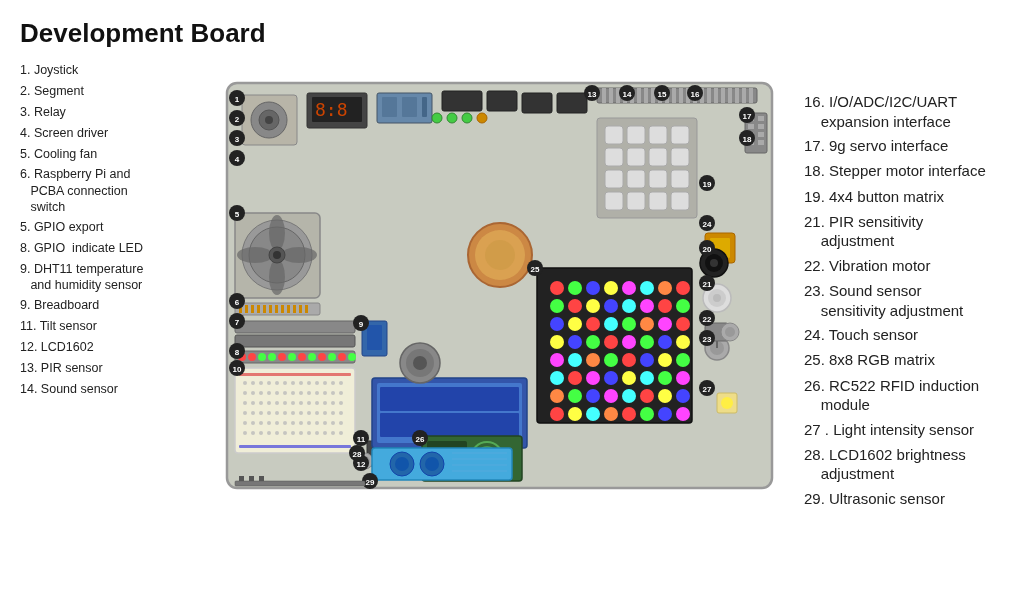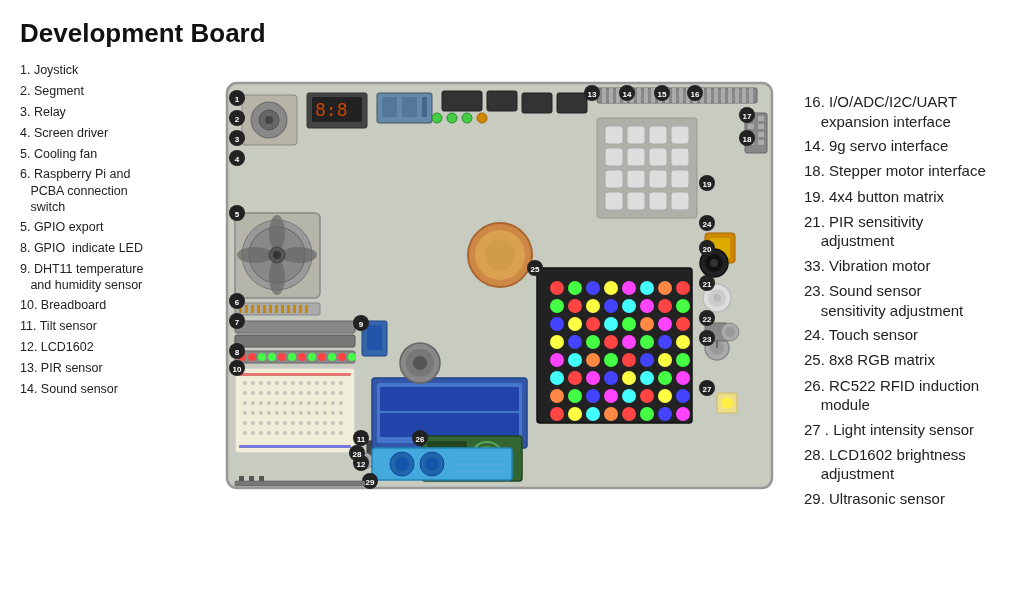--- a/index.html
+++ b/index.html
@@ -79,21 +79,21 @@
     <div class="left-labels">
       <div class="label-item">1. Joystick</div>
       <div class="label-item">2. Segment</div>
       <div class="label-item">3. Relay</div>
       <div class="label-item">4. Screen driver</div>
       <div class="label-item">5. Cooling fan</div>
       <div class="label-item" style="line-height:1.3">6. Raspberry Pi and<br>&nbsp;&nbsp;&nbsp;PCBA connection<br>&nbsp;&nbsp;&nbsp;switch</div>
       <div class="label-item">5. GPIO export</div>
       <div class="label-item">8. GPIO &nbsp;indicate LED</div>
       <div class="label-item" style="line-height:1.3">9. DHT11 temperature<br>&nbsp;&nbsp;&nbsp;and humidity sensor</div>
-      <div class="label-item">10. Breadboard</div>
+      <div class="label-item">9. Breadboard</div>
       <div class="label-item">11. Tilt sensor</div>
       <div class="label-item">12. LCD1602</div>
       <div class="label-item">13. PIR sensor</div>
       <div class="label-item">14. Sound sensor</div>
     </div>
 
     <div class="board-area">
       <svg width="545" height="405" viewBox="0 0 545 405" style="border-radius:10px; overflow:visible;">
 
         <rect x="0" y="0" width="545" height="405" rx="10" ry="10" fill="#c8cbc0" stroke="#999" stroke-width="2.5"></rect>
@@ -536,25 +536,25 @@
 
         <rect x="8" y="398" width="130" height="5" rx="1" fill="#777" stroke="#555" stroke-width="0.5"></rect>
         <rect x="12" y="393" width="5" height="5" fill="#555"></rect>
         <rect x="22" y="393" width="5" height="5" fill="#555"></rect>
         <rect x="32" y="393" width="5" height="5" fill="#555"></rect>
       </svg>
     </div>
 
     <div class="right-labels">
       <div class="label-item" style="line-height:1.3">16. I/O/ADC/I2C/UART<br>&nbsp;&nbsp;&nbsp;&nbsp;expansion interface</div>
-      <div class="label-item">14. 9g servo interface</div>
+      <div class="label-item">17. 9g servo interface</div>
       <div class="label-item">18. Stepper motor interface</div>
       <div class="label-item">19. 4x4 button matrix</div>
       <div class="label-item" style="line-height:1.3">21. PIR sensitivity<br>&nbsp;&nbsp;&nbsp;&nbsp;adjustment</div>
-      <div class="label-item">33. Vibration motor</div>
+      <div class="label-item">22. Vibration motor</div>
       <div class="label-item" style="line-height:1.3">23. Sound sensor<br>&nbsp;&nbsp;&nbsp;&nbsp;sensitivity adjustment</div>
       <div class="label-item">24. Touch sensor</div>
       <div class="label-item">25. 8x8 RGB matrix</div>
       <div class="label-item" style="line-height:1.3">26. RC522 RFID induction<br>&nbsp;&nbsp;&nbsp;&nbsp;module</div>
       <div class="label-item">27 . Light intensity sensor</div>
       <div class="label-item" style="line-height:1.3">28. LCD1602 brightness<br>&nbsp;&nbsp;&nbsp;&nbsp;adjustment</div>
       <div class="label-item">29. Ultrasonic sensor</div>
     </div>
   </div>
 </div>

